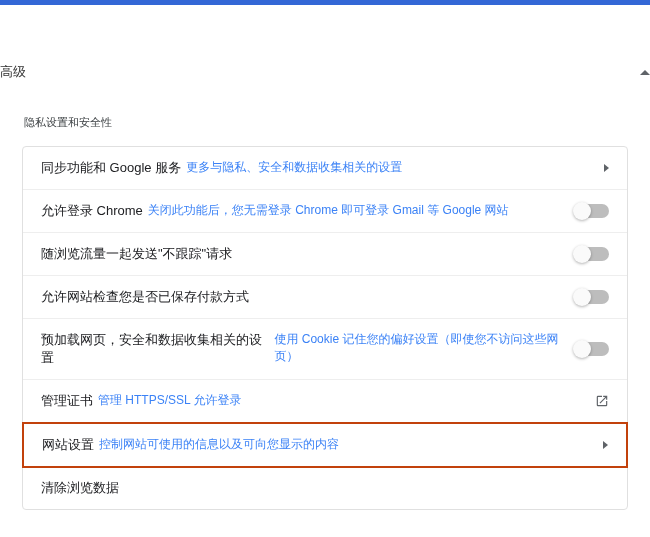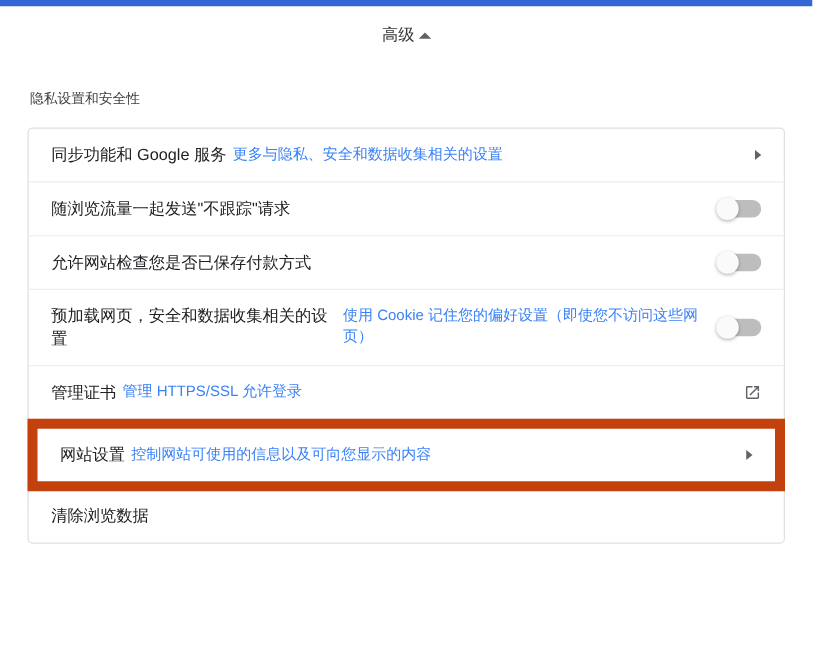--- a/index.html
+++ b/index.html
@@ -10,25 +10,26 @@
       height: 537px;
       overflow: hidden;
     }
     .top-bar {
       height: 5px;
       background: #3367d6;
       width: 100%;
     }
     .advanced-header {
       display: flex;
-      justify-content: center;
+      justify-content: space-between;
       align-items: center;
       padding: 14px 0;
       gap: 3px;
       cursor: pointer;
+      margin-top: 44px;
     }
     .advanced-label {
       font-size: 13px;
       color: #333;
     }
     .chevron-up {
       width: 0;
       height: 0;
       border-left: 5px solid transparent;
       border-right: 5px solid transparent;
@@ -50,21 +51,21 @@
       align-items: center;
       justify-content: space-between;
       padding: 12px 18px;
       border-bottom: 1px solid #eee;
       position: relative;
     }
     .setting-row:last-child {
       border-bottom: none;
     }
     .setting-row.highlighted {
-      border: 8px solid #c2410c;
+      border: 2px solid #c2410c;
       margin: -1px;
       z-index: 2;
     }
     .setting-text {
       display: flex;
       flex-direction: row;
       gap: 5px;
       flex: 1;
     }
     .setting-title {
@@ -128,20 +129,27 @@
 <div class="settings-card">
 
   <div class="setting-row">
     <div class="setting-text">
       <div class="setting-title">同步功能和 Google 服务</div>
       <div class="setting-subtitle">更多与隐私、安全和数据收集相关的设置</div>
     </div>
     <span class="chevron-right"></span>
   </div>
 
+  <div class="setting-row">
+    <div class="setting-text">
+      <div class="setting-title">允许登录 Chrome</div>
+      <div class="setting-subtitle">关闭此功能后，您无需登录 Chrome 即可登录 Gmail 等 Google 网站</div>
+    </div>
+    <div class="toggle"></div>
+  </div>
 
   <div class="setting-row">
     <div class="setting-text">
       <div class="setting-title">随浏览流量一起发送"不跟踪"请求</div>
     </div>
     <div class="toggle"></div>
   </div>
 
   <div class="setting-row">
     <div class="setting-text">

